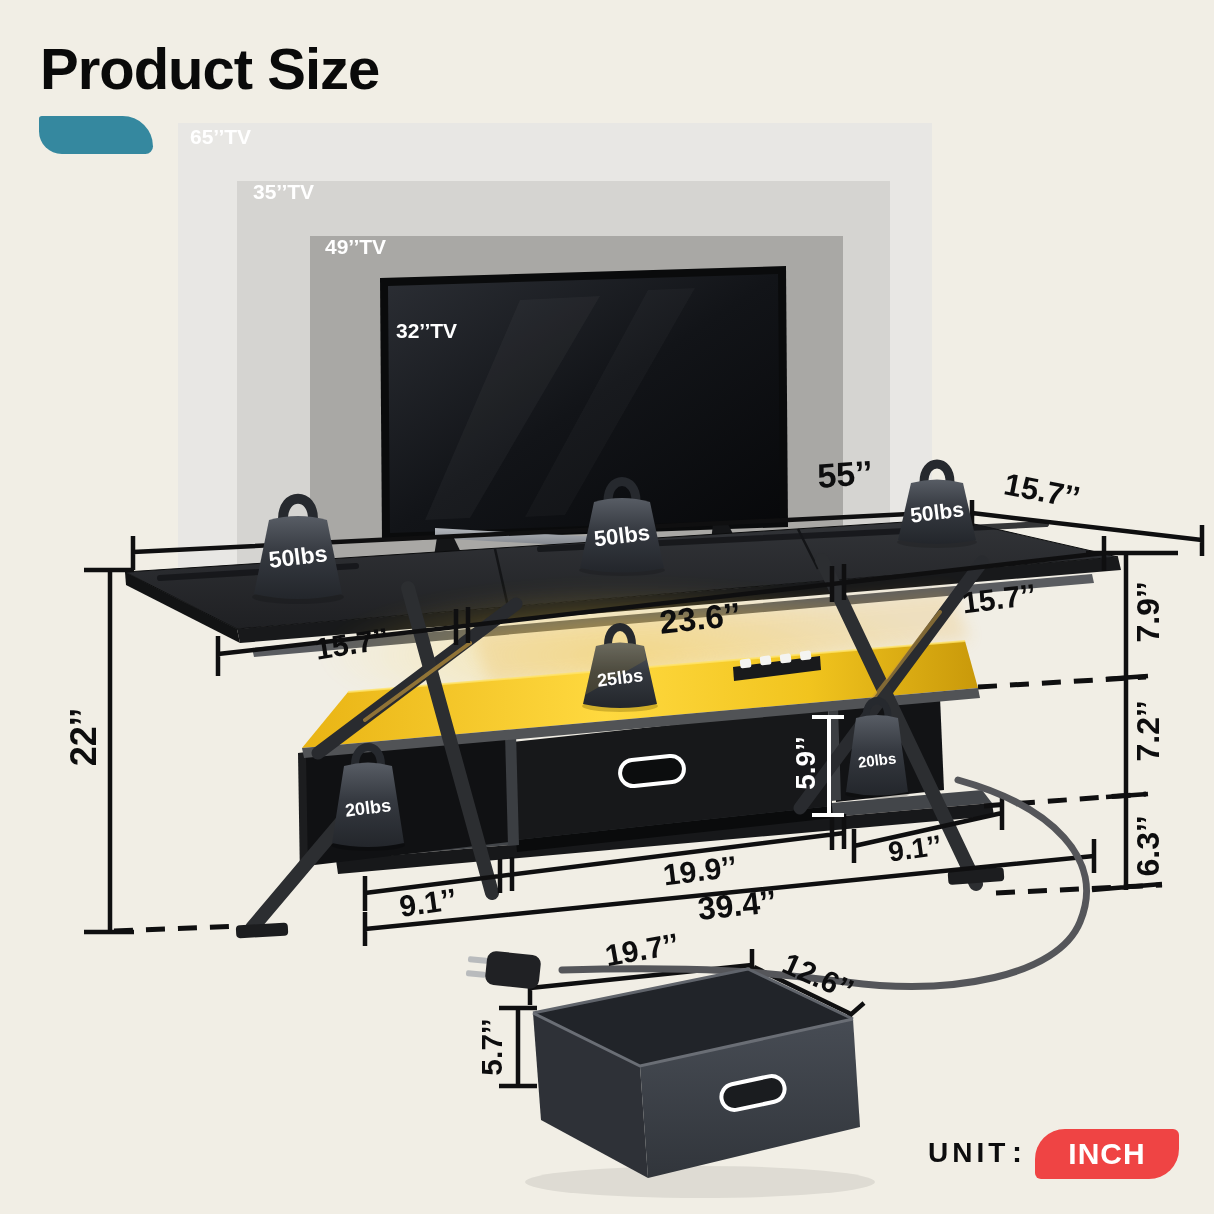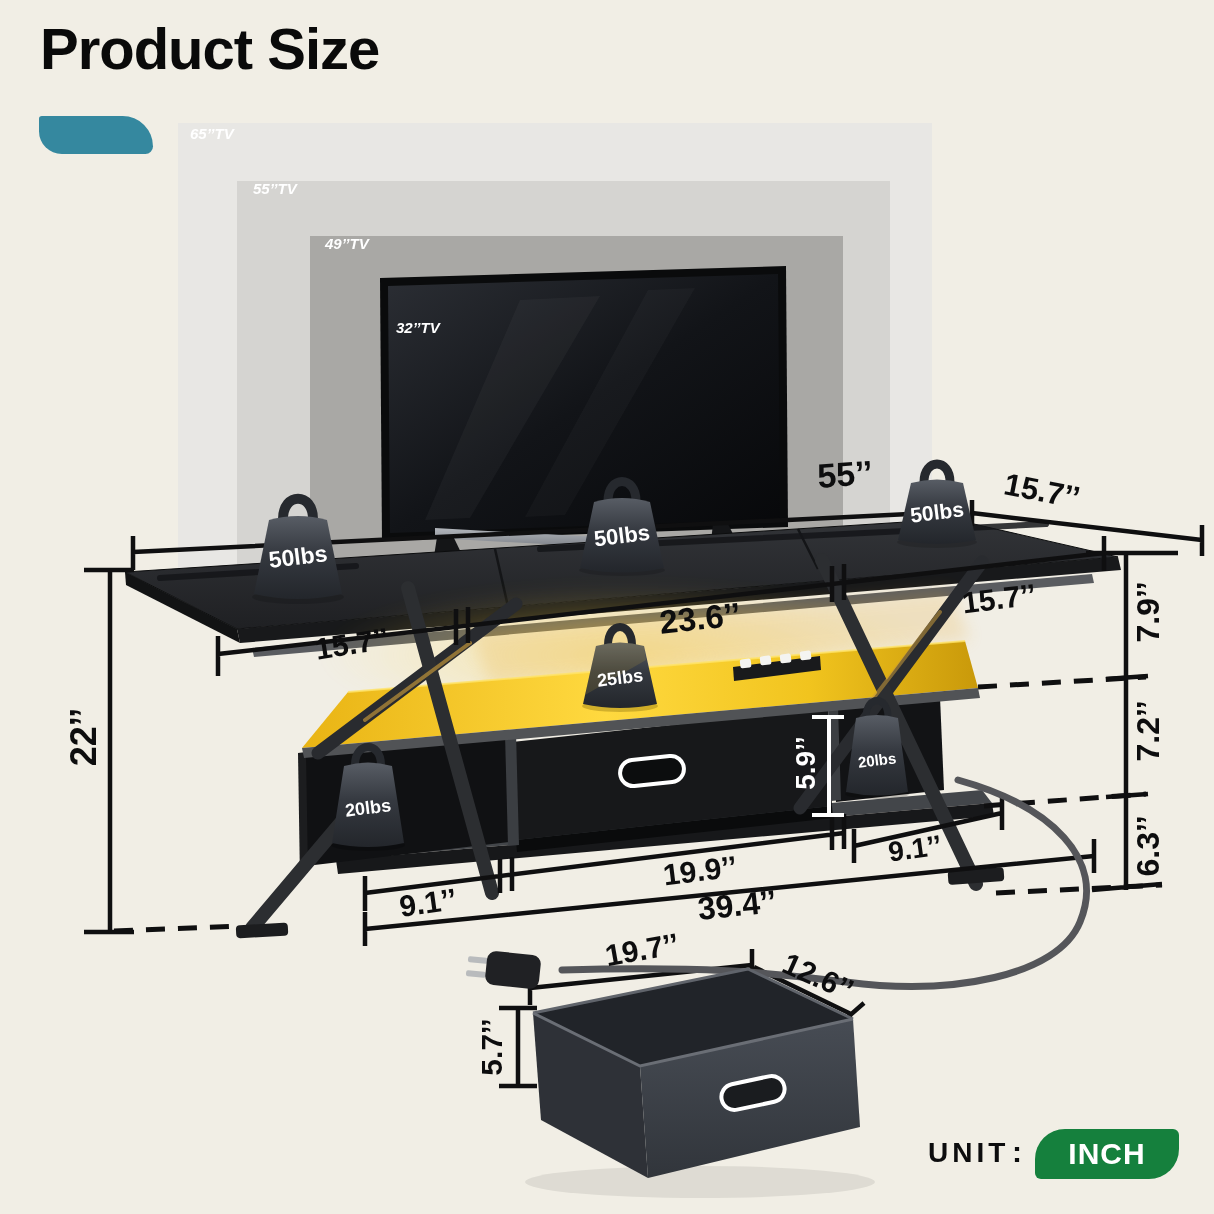--- a/index.html
+++ b/index.html
@@ -8,24 +8,24 @@
     background:#f1eee5;
     font-family:"Liberation Sans", sans-serif;
   }
   .stage{position:absolute;left:0;top:0;width:1214px;height:1214px;}
   .lbl{position:absolute;font-weight:bold;color:#0d0d0e;white-space:nowrap;
        transform-origin:center center;line-height:1;}
   .ctr{transform:translate(-50%,-50%);}
   .title{font-size:58px;letter-spacing:-1px;color:#0a0a0a;}
   .accent{position:absolute;left:39px;top:116px;width:114px;height:38px;
           background:#35889f;border-radius:3px 32px 8px 24px;}
-  .tvlbl{color:#ffffff;font-size:15px;font-weight:bold;font-style:italic;}
+  .tvlbl{color:#ffffff;font-size:21px;font-weight:bold;}
   .wlbl{color:#ffffff;}
   .unit-badge{position:absolute;left:1035px;top:1129px;width:144px;height:50px;
-          background:#15803d;border-radius:30px 6px 30px 6px;
+          background:#ef4444;border-radius:30px 6px 30px 6px;
           display:flex;align-items:center;justify-content:center;}
   .unit-badge span{color:#fff;font-size:30px;font-weight:bold;letter-spacing:1px;}
 </style>
 </head>
 <body>
 
 <svg class="stage" width="1214" height="1214" viewBox="0 0 1214 1214">
   <defs>
     <linearGradient id="gScreen" x1="0" y1="0" x2="1" y2="1">
       <stop offset="0" stop-color="#2b2e34"></stop>
@@ -197,25 +197,25 @@
     <ellipse cx="700" cy="1182" rx="175" ry="16" fill="#000" opacity="0.08"></ellipse>
     <polygon points="533,1013 748,969 853,1019 640,1066" fill="#212429"></polygon>
     <polygon points="533,1013 640,1066 648,1178 541,1120" fill="#2e3137"></polygon>
     <polygon points="640,1066 853,1019 860,1127 648,1178" fill="url(#gBinFront)"></polygon>
     <path d="M533,1013 L748,969 L853,1019" stroke="#60646b" stroke-width="3" fill="none"></path>
     <path d="M533,1013 L640,1066 L853,1019" stroke="#6a6e75" stroke-width="3" fill="none"></path>
     <rect x="721" y="1080" width="64" height="26" rx="13" fill="#1a1c1f" stroke="#ffffff" stroke-width="4" transform="rotate(-12 753 1093)"></rect>
   </g>
 </svg>
 
-<div class="lbl title" style="left:40px;top:20px;text-align:right;">Product Size</div>
+<div class="lbl title" style="left:40px;top:40px;text-align:right;">Product Size</div>
 <div class="accent"></div>
 
 <div class="lbl tvlbl" style="left:190px;top:126px;">65’’TV</div>
-<div class="lbl tvlbl" style="left:253px;top:181px;">55’’TV</div>
+<div class="lbl tvlbl" style="left:253px;top:181px;">35’’TV</div>
 <div class="lbl tvlbl" style="left:325px;top:236px;">49’’TV</div>
 <div class="lbl tvlbl" style="left:396px;top:278px;margin-top:42px;">32’’TV</div>
 
 <div class="lbl ctr wlbl" style="left:298px;top:557px;font-size:23px;transform:translate(-50%,-50%) rotate(-7deg);">50lbs</div>
 <div class="lbl ctr wlbl" style="left:622px;top:536px;font-size:22px;transform:translate(-50%,-50%) rotate(-7deg);">50lbs</div>
 <div class="lbl ctr wlbl" style="left:937px;top:512px;font-size:21px;transform:translate(-50%,-50%) rotate(-7deg);">50lbs</div>
 <div class="lbl ctr wlbl" style="left:620px;top:678px;font-size:18px;transform:translate(-50%,-50%) rotate(-7deg);">25lbs</div>
 <div class="lbl ctr wlbl" style="left:368px;top:808px;font-size:18px;transform:translate(-50%,-50%) rotate(-7deg);">20lbs</div>
 <div class="lbl ctr wlbl" style="left:877px;top:760px;font-size:15px;transform:translate(-50%,-50%) rotate(-7deg);">20lbs</div>
 

